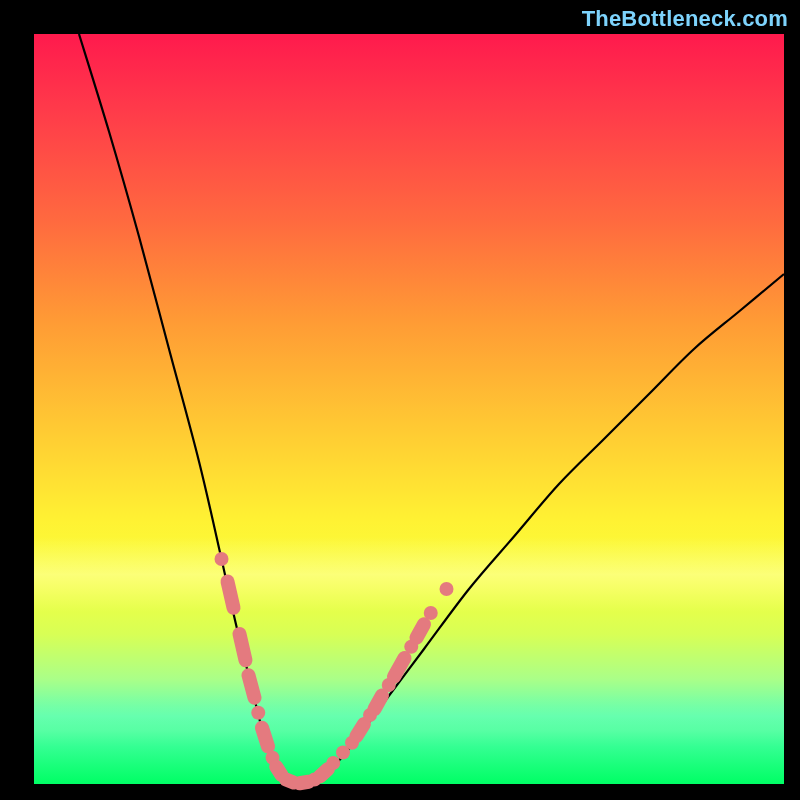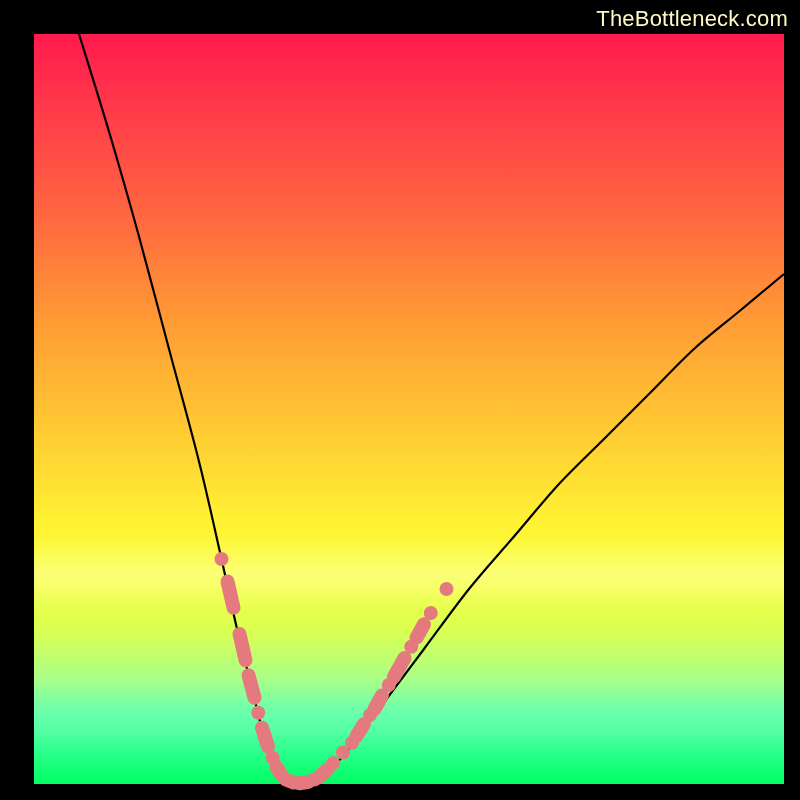--- a/index.html
+++ b/index.html
@@ -54,23 +54,23 @@
   }
   .band-green {
     top: 88%;
     height: 12%;
     background: linear-gradient(to bottom, rgba(120,255,160,0) 0%, rgba(120,255,160,0.4) 40%, rgba(0,255,100,0.5) 100%);
   }
   .watermark {
     position: absolute;
     top: 6px;
     right: 12px;
-    color: #fef9c3;
+    color: #7dd3fc;
     font-size: 22px;
-    font-weight: 400;
+    font-weight: 700;
     letter-spacing: 0.2px;
     text-align: center;
   }
   svg.curve {
     position: absolute;
     left: 0;
     top: 0;
     width: 750px;
     height: 750px;
     overflow: visible;

